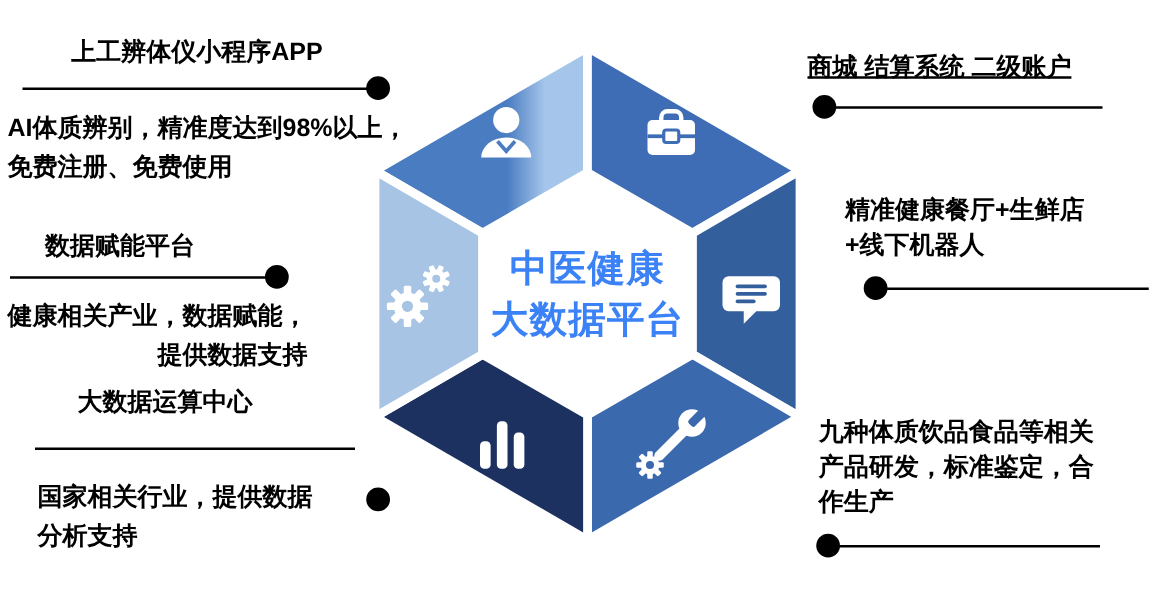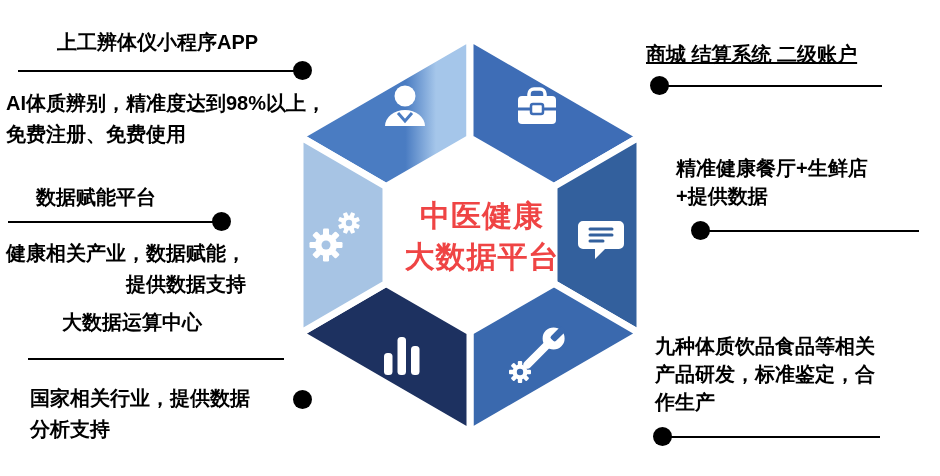--- a/index.html
+++ b/index.html
@@ -165,21 +165,21 @@
           <use href="#toothS" transform="rotate(202.5)"></use>
           <use href="#toothS" transform="rotate(247.5)"></use>
           <use href="#toothS" transform="rotate(292.5)"></use>
           <use href="#toothS" transform="rotate(337.5)"></use>
         </g>
         <circle r="3.2" fill="#a7c4e4"></circle>
       </g>
     </g>
   </svg>
 
-  <div class="center-title" style="color: #ef4444; margin-left: 12px;">中医健康
+  <div class="center-title" style="color: #3b82f6;">中医健康
 大数据平台</div>
 
   <div class="co-title tl-title">上工辨体仪小程序APP</div>
   <div class="rule tl-rule" style="background: rgb(0, 0, 0);"></div>
   <div class="dot tl-dot" style="background: rgb(0, 0, 0);"></div>
   <div class="co-body tl-body">AI体质辨别，精准度达到98%以上，
 免费注册、免费使用</div>
 
   <div class="co-title ml-title">数据赋能平台</div>
   <div class="rule ml-rule" style="background: rgb(0, 0, 0);"></div>
@@ -191,21 +191,21 @@
   <div class="rule bl-rule" style="background: rgb(0, 0, 0);"></div>
   <div class="dot bl-dot" style="background: rgb(0, 0, 0);"></div>
   <div class="co-body bl-body">国家相关行业，提供数据
 分析支持</div>
 
   <div class="co-title tr-title">商城 结算系统 二级账户</div>
   <div class="rule tr-rule" style="background: rgb(0, 0, 0);"></div>
   <div class="dot tr-dot" style="background: rgb(0, 0, 0);"></div>
 
   <div class="co-title mr-title">精准健康餐厅+生鲜店
-+提供数据</div>
++线下机器人</div>
   <div class="rule mr-rule" style="background: rgb(0, 0, 0);"></div>
   <div class="dot mr-dot" style="background: rgb(0, 0, 0);"></div>
 
   <div class="co-title br-title">九种体质饮品食品等相关
 产品研发，标准鉴定，合
 作生产</div>
   <div class="rule br-rule" style="background: rgb(0, 0, 0);"></div>
   <div class="dot br-dot" style="background: rgb(0, 0, 0);"></div>
 
 </div>

